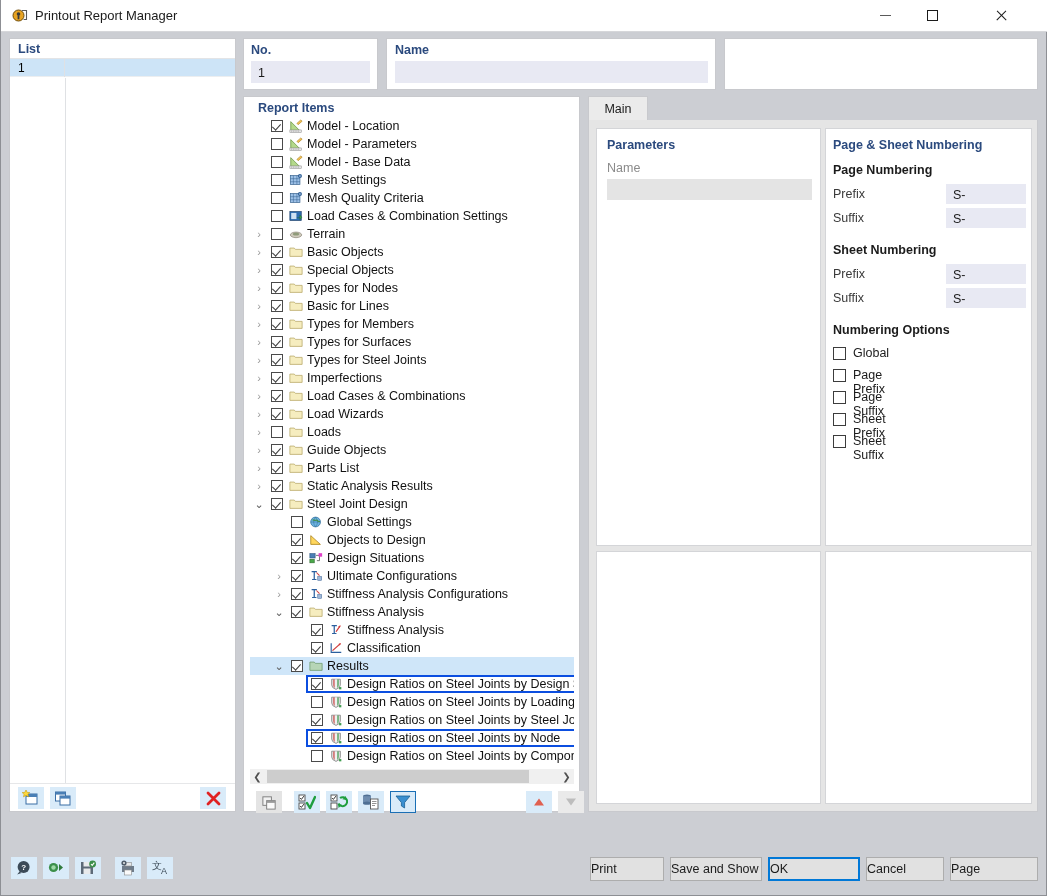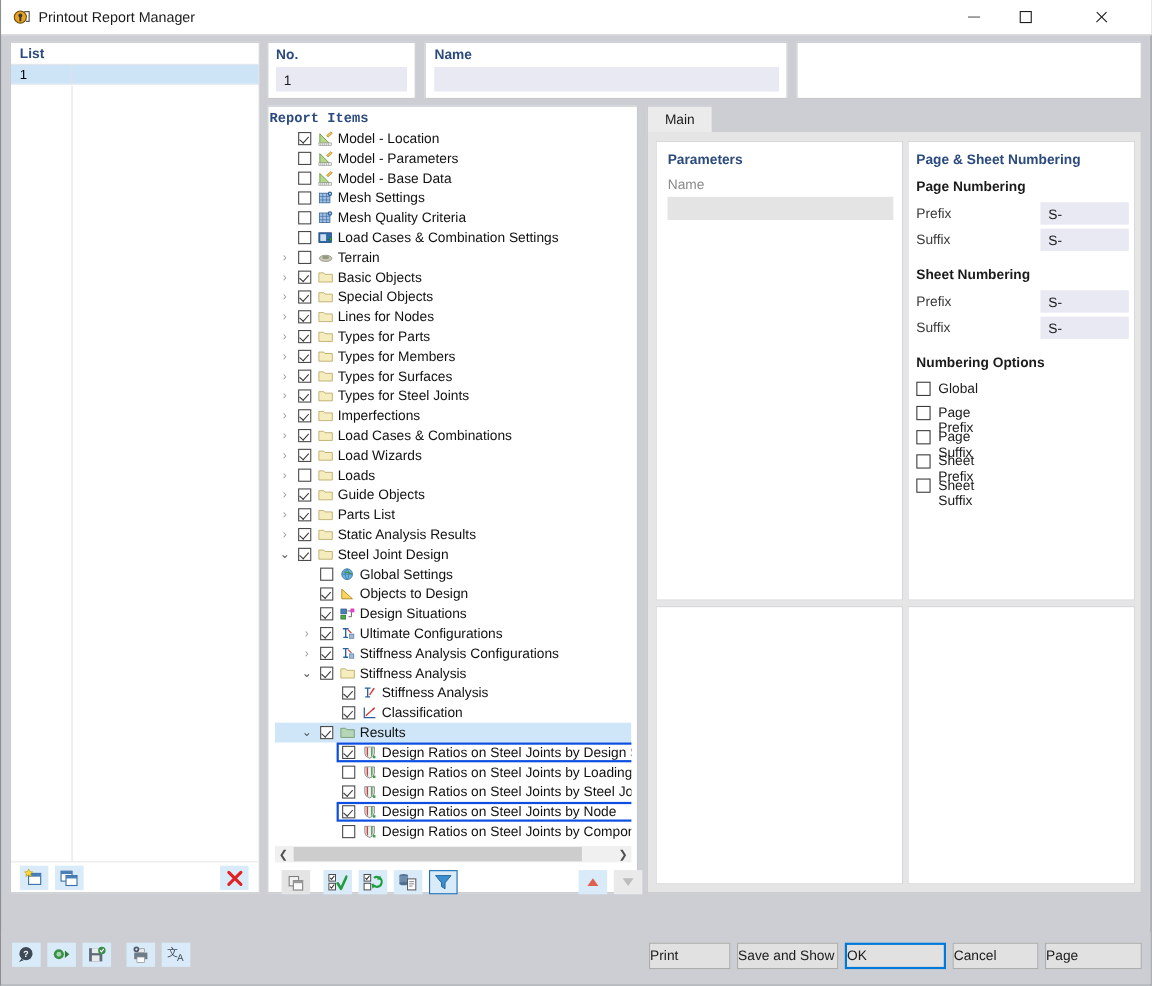--- a/index.html
+++ b/index.html
@@ -113,21 +113,21 @@
   #name-card { left:385px; top:38px; width:330px; height:52px; }
   #name-card .card-title { left:8px; top:4px; }
   #name-input {
     position:absolute; left:8px; top:22px; width:313px; height:22px;
     background:#e8e9f3; border:1px solid #e8e9f3;
   }
   #blank-card { left:723px; top:38px; width:314px; height:52px; }
 
   
   #ri-card { left:242px; top:96px; width:337px; height:716px; }
-  #ri-card .card-title { left:1px; top:4px;font-family:Liberation Mono, monospace; }
+  #ri-card .card-title { left:14px; top:4px; }
   #tree {
     position:absolute; left:6px; top:20px; width:324px; height:650px;
     background:#ffffff; overflow:hidden;
   }
   .trow {
     position:relative; height:18px; width:100%;
     white-space:nowrap;
   }
   .trow.selrow { background:#cfe6f9; }
   .arrow {
@@ -407,29 +407,29 @@
               <path d="M1 3.5 H6 L7.3 5 H15 V13 H1 Z" fill="#f6edbf" stroke="#b9a96a" stroke-width="0.9"></path>
             </svg></span>
           <span class="tlabel" style="left:57px">Special Objects</span>
         </div>
         <div class="trow">
           <span class="arrow" style="left:3px">›</span>
           <span class="cbx on" style="left:21px"></span>
           <span class="ticon" style="left:39px"><svg viewBox="0 0 16 16" width="14" height="14">
               <path d="M1 3.5 H6 L7.3 5 H15 V13 H1 Z" fill="#f6edbf" stroke="#b9a96a" stroke-width="0.9"></path>
             </svg></span>
-          <span class="tlabel" style="left:57px">Lines for Nodes</span>
-        </div>
-        <div class="trow">
-          <span class="arrow" style="left:3px">›</span>
-          <span class="cbx on" style="left:21px"></span>
-          <span class="ticon" style="left:39px"><svg viewBox="0 0 16 16" width="14" height="14">
-              <path d="M1 3.5 H6 L7.3 5 H15 V13 H1 Z" fill="#f6edbf" stroke="#b9a96a" stroke-width="0.9"></path>
-            </svg></span>
-          <span class="tlabel" style="left:57px">Types for Parts</span>
+          <span class="tlabel" style="left:57px">Types for Nodes</span>
+        </div>
+        <div class="trow">
+          <span class="arrow" style="left:3px">›</span>
+          <span class="cbx on" style="left:21px"></span>
+          <span class="ticon" style="left:39px"><svg viewBox="0 0 16 16" width="14" height="14">
+              <path d="M1 3.5 H6 L7.3 5 H15 V13 H1 Z" fill="#f6edbf" stroke="#b9a96a" stroke-width="0.9"></path>
+            </svg></span>
+          <span class="tlabel" style="left:57px">Basic for Lines</span>
         </div>
         <div class="trow">
           <span class="arrow" style="left:3px">›</span>
           <span class="cbx on" style="left:21px"></span>
           <span class="ticon" style="left:39px"><svg viewBox="0 0 16 16" width="14" height="14">
               <path d="M1 3.5 H6 L7.3 5 H15 V13 H1 Z" fill="#f6edbf" stroke="#b9a96a" stroke-width="0.9"></path>
             </svg></span>
           <span class="tlabel" style="left:57px">Types for Members</span>
         </div>
         <div class="trow">

